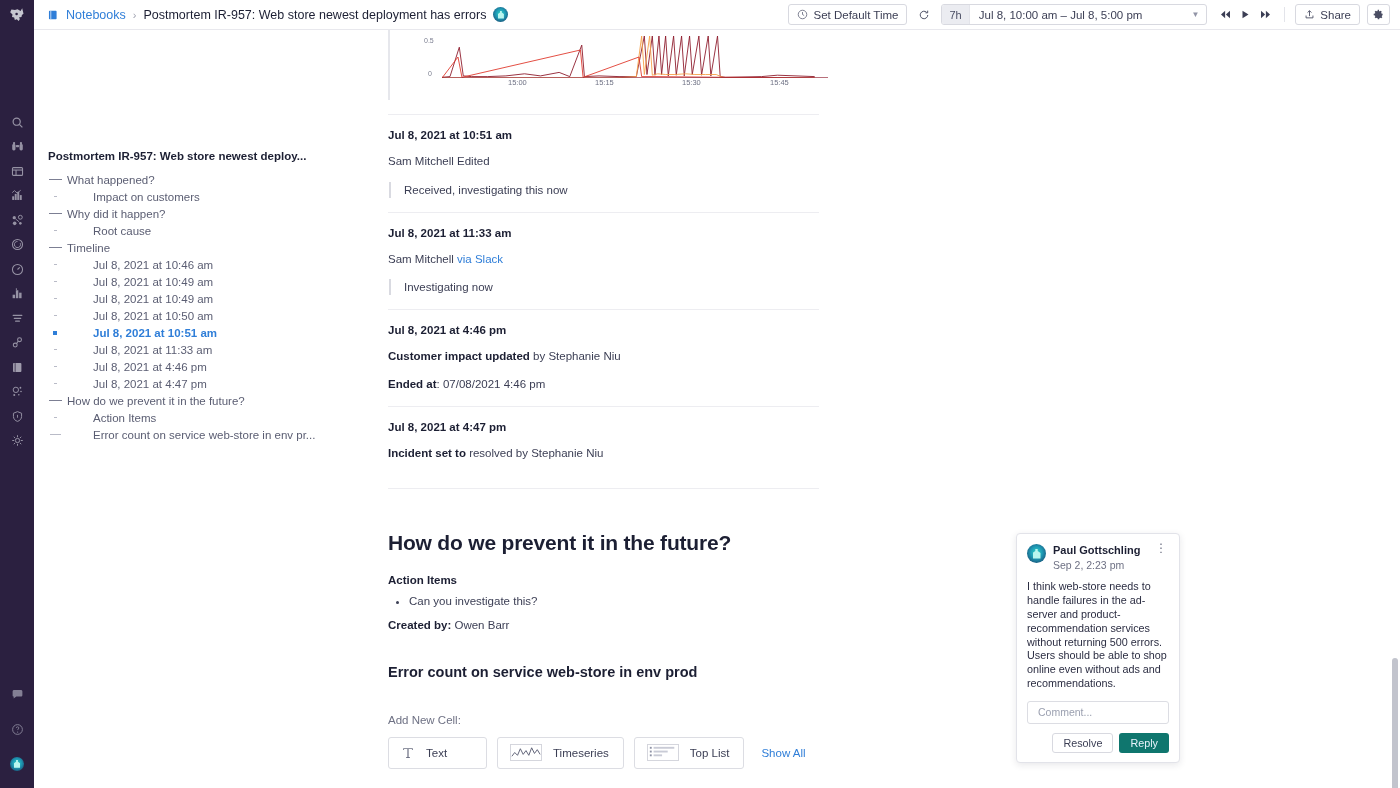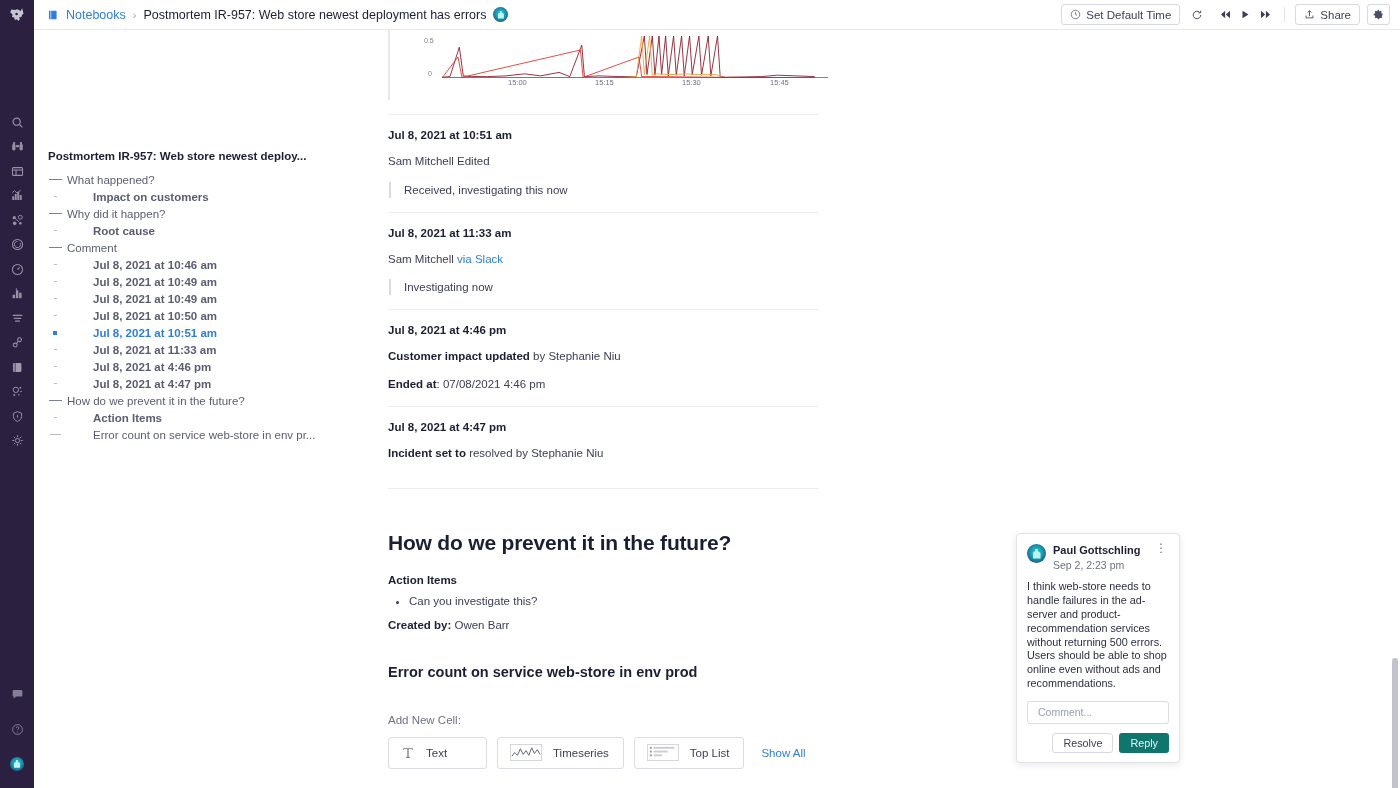--- a/index.html
+++ b/index.html
@@ -93,21 +93,21 @@
   .tree-item {
     display: flex; align-items: center; height: 17px; cursor: pointer;
     padding-left: 10px; color: #5a5d72; font-size: 11.5px; white-space: nowrap;
   }
   .tree-item .mark { width: 22px; flex: 0 0 22px; display: flex; align-items: center; justify-content: center; }
   .dash-lg { width: 13px; height: 1.3px; background: #7c7f93; display: block; }
   .dash-sm { width: 3px; height: 1.6px; background: #b9bbc7; display: block; }
   .dash-md { width: 11px; height: 1.2px; background: #b9bbc7; display: block; }
   .dot-sel { width: 4px; height: 4px; background: #2f7ed8; display: block; }
   .lv0 .label { padding-left: 1px; }
-  .lv1 .label { padding-left: 27px; font-weight: bold; }
+  .lv1 .label { padding-left: 27px; }
   .lv2 .label { padding-left: 27px; }
   .tree-item.selected .label { color: #2f7ed8; font-weight: bold; }
   .tree-item .label { overflow: hidden; text-overflow: ellipsis; }
 
   
   .doc { flex: 1 1 auto; position: relative; overflow: hidden; }
   .doc-inner { position: absolute; left: 0; top: 0; width: 100%; }
   .content { width: 431px; margin-left: 27px; }
 
   
@@ -349,20 +349,25 @@
               <circle cx="8" cy="8" r="6.2"></circle>
               <path d="M8 4.4V8l2.4 1.5"></path>
             </svg>
           <span>Set Default Time</span>
         </div>
         <div class="btn refresh-btn btn-icon-only">
           <svg width="12" height="12" viewBox="0 0 16 16" fill="none" stroke="#4a4d63" stroke-width="1.3">
             <path d="M13 8a5 5 0 1 1-1.6-3.7"></path>
               <path d="M12.9 2.2v2.9h-2.9"></path>
             </svg>
+        </div>
+        <div class="timebox">
+          <span class="chip">7h</span>
+          <span class="rangetxt">Jul 8, 10:00 am – Jul 8, 5:00 pm</span>
+          <span class="caret">▼</span>
         </div>
         <div class="navbtns">
           <span>
             <svg width="11" height="9" viewBox="0 0 14 12" fill="#3b3e54">
               <path d="M6.5 1v10L1 6z"></path>
                 <path d="M13 1v10L7.5 6z"></path>
               </svg>
           </span>
           <span>
             <svg width="9" height="9" viewBox="0 0 12 12" fill="#3b3e54">
@@ -420,21 +425,21 @@
             <div class="tree-item lv1">
               <span class="mark">
                 <span class="dash-sm"></span>
               </span>
               <span class="label">Root cause</span>
             </div>
             <div class="tree-item lv0">
               <span class="mark">
                 <span class="dash-lg"></span>
               </span>
-              <span class="label">Comment</span>
+              <span class="label">Timeline</span>
             </div>
             <div class="tree-item lv1">
               <span class="mark">
                 <span class="dash-sm"></span>
               </span>
               <span class="label">Jul 8, 2021 at 10:46 am</span>
             </div>
             <div class="tree-item lv1">
               <span class="mark">
                 <span class="dash-sm"></span>

